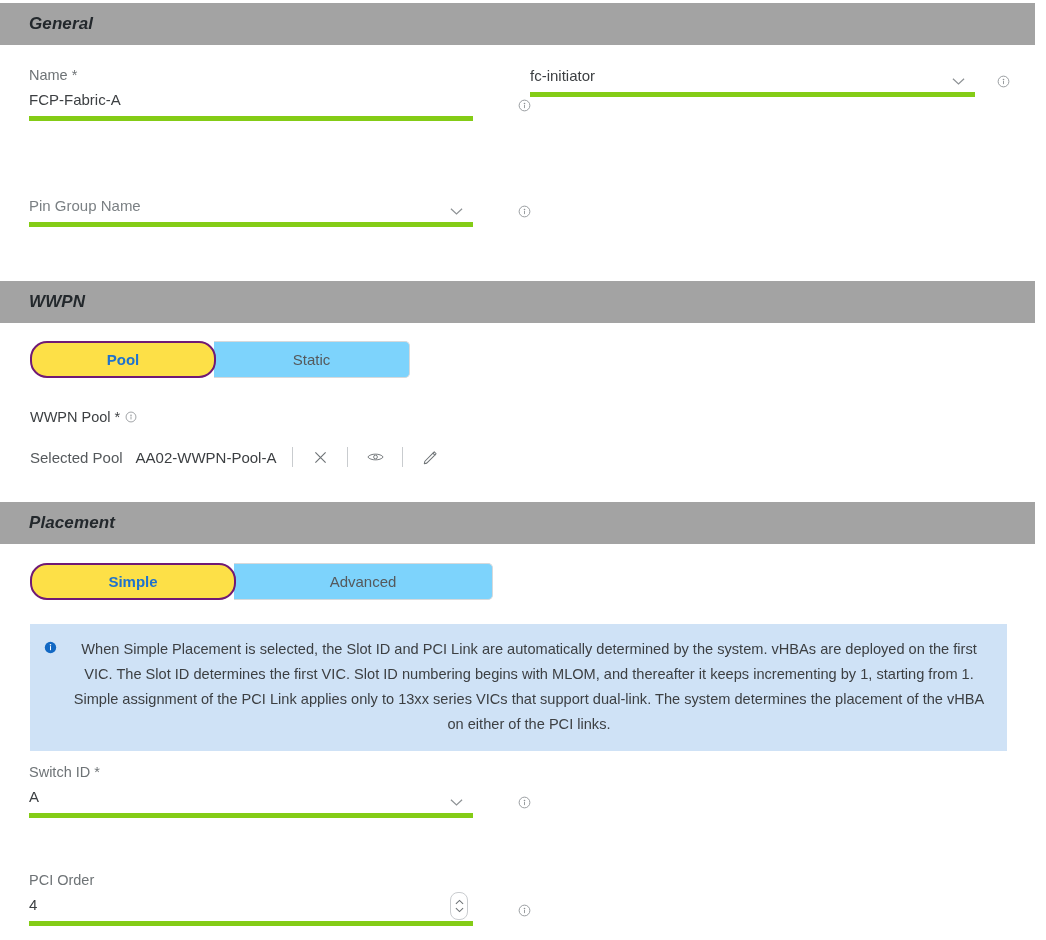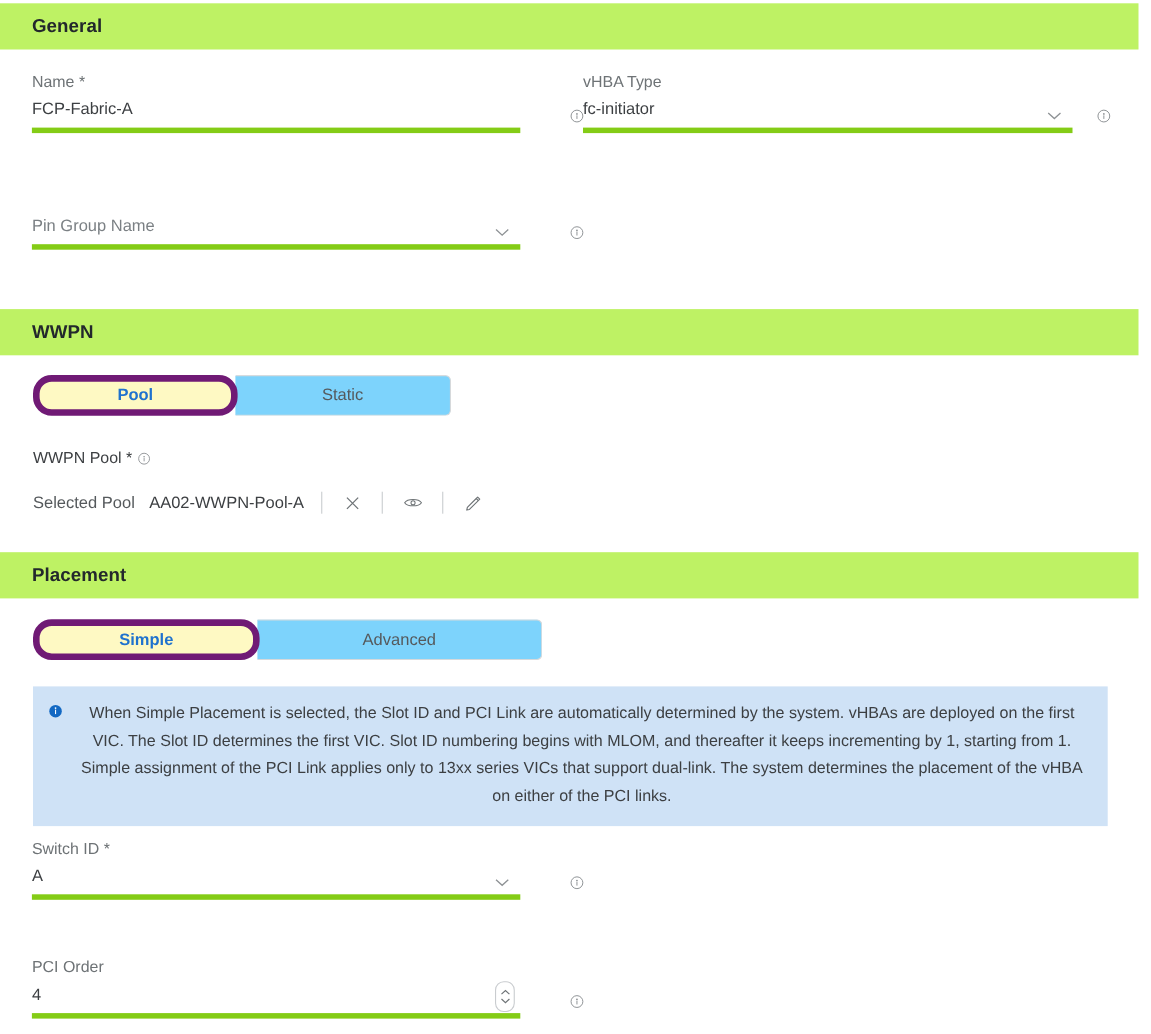--- a/index.html
+++ b/index.html
@@ -11,25 +11,26 @@
     width: 1046px;
     height: 940px;
     font-family: "Liberation Sans", sans-serif;
     color: #3c3f42;
     overflow: hidden;
     position: relative;
   }
 
   
   .section-header {
-    background: #bef264;
+    background: #a3a3a3;
     height: 42px;
     width: 1035px;
     display: flex;
     align-items: center;
+    font-style: italic;
   }
   .section-header .title {
     font-size: 17px;
     font-weight: bold;
     color: #23282c;
     padding-left: 29px;
     letter-spacing: 0.1px;
   }
 
   .field-label {
@@ -112,22 +113,22 @@
     color: #55595c;
   }
   .toggle-btn.first {
     border-radius: 5px 0 0 5px;
   }
   .toggle-btn.last {
     border-radius: 0 5px 5px 0;
     border-left: none;
   }
   .toggle-btn.selected {
-    background: #fef9c3;
-    border: 6px solid #701a75;
+    background: #fde047;
+    border: 2px solid #701a75;
     color: #1f72ce;
     font-weight: bold;
     border-radius: 17px;
     position: relative;
     z-index: 2;
   }
 
   
   .sub-label {
     font-size: 14.5px;
@@ -200,21 +201,20 @@
   <span class="info-outside" style="left:485px; bottom:6px;">
     <svg width="13" height="13" viewBox="0 0 16 16" aria-hidden="true">
       <circle cx="8" cy="8" r="6.6" fill="none" stroke="#8e9295" stroke-width="1.1"></circle>
       <circle cx="8" cy="5.6" r="1.0" fill="#8e9295"></circle>
       <rect x="7.45" y="7.2" width="1.1" height="4.0" fill="#8e9295"></rect>
     </svg>
   </span>
 </div>
 
 <div style="position:absolute; left:530px; top:66px; width:480px;">
-  <div class="field-label">vHBA Type</div>
   <div class="field-control" style="width:445px;">
     <span class="field-value">fc-initiator</span>
     <span class="ctrl-icons" style="right:6px;">
       <span class="chevron">
         <svg width="13" height="9" viewBox="0 0 14 9" aria-hidden="true">
           <path d="M1 1.5 L7 7 L13 1.5" fill="none" stroke="#8e9295" stroke-width="1.3"></path>
         </svg>
       </span>
     </span>
   </div>

